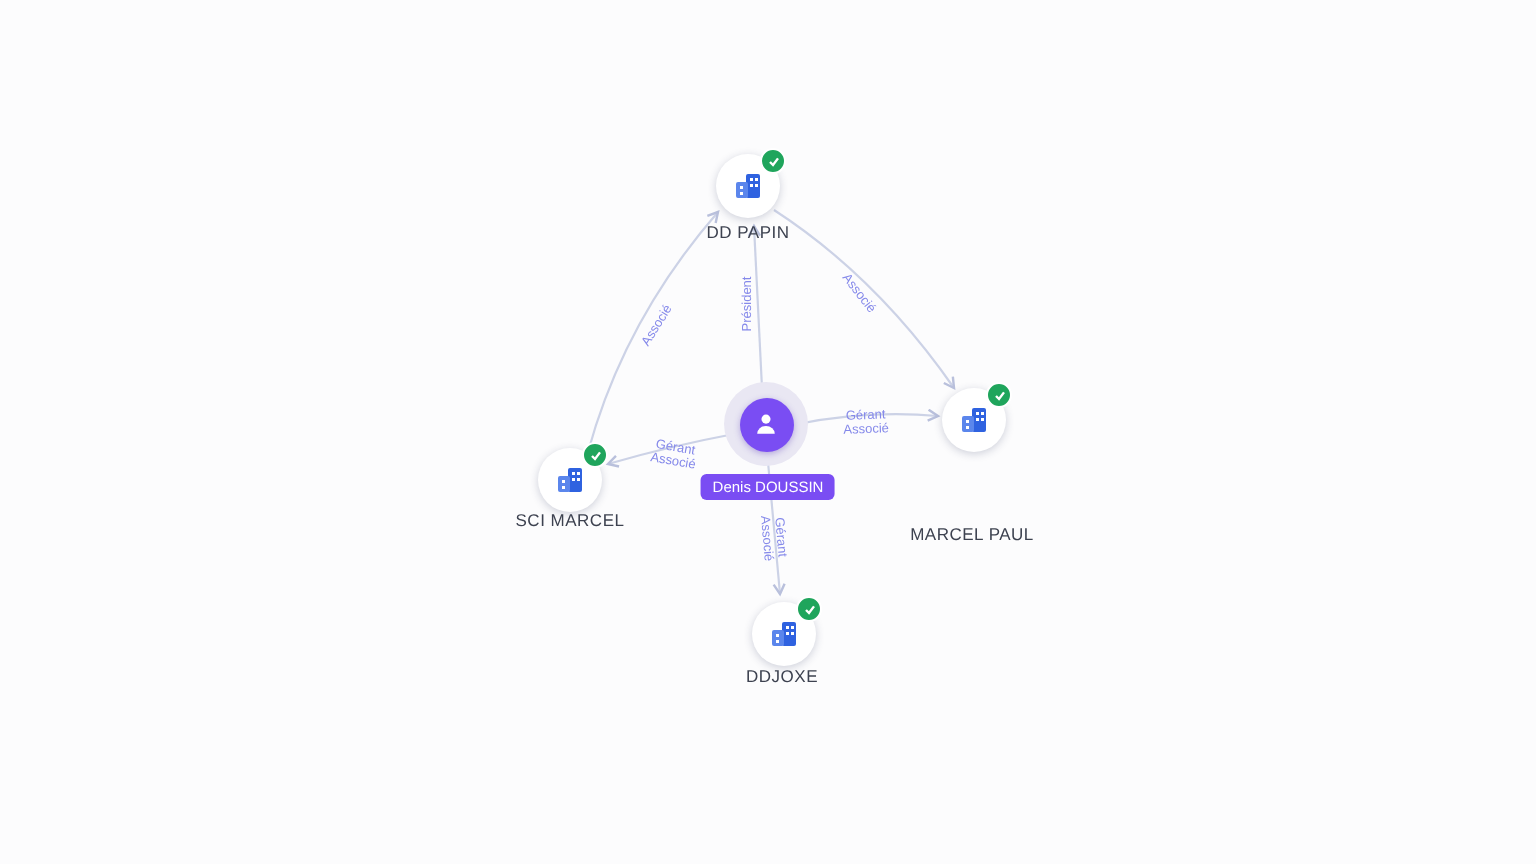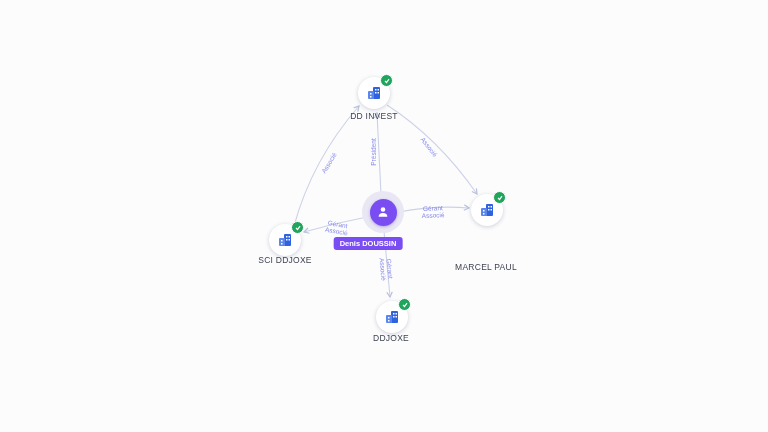--- a/index.html
+++ b/index.html
@@ -126,21 +126,21 @@
           <rect x="11.5" y="6" width="1.5" height="1.5" fill="#fff"></rect>
         <rect x="4" y="7" width="1.5" height="1.5" fill="#fff"></rect>
           <rect x="4" y="10" width="1.5" height="1.5" fill="#fff"></rect>
       </svg>
       <span class="check">
         <svg width="6" height="6" viewBox="0 0 6 6">
             <path d="M1,3 L2.5,4.5 L5,1.2" fill="none" stroke="#fff" stroke-width="1.2"></path>
           </svg>
       </span>
     </div>
-    <div class="node-label" style="left:374px;top:111px;">DD INVEST</div>
+    <div class="node-label" style="left:374px;top:111px;">DD PAPIN</div>
   </div>
 
   <div class="node">
     <div class="pin" style="left:471px;top:194px;">
       <div class="pin-tail"></div>
       <svg width="16" height="14" viewBox="0 0 16 14">
         <rect x="7" y="1" width="7" height="12" rx="1" fill="#2f62e0"></rect>
         <rect x="2" y="5" width="6" height="8" rx="1" fill="#5b86ec"></rect>
         <rect x="9" y="3" width="1.5" height="1.5" fill="#fff"></rect>
           <rect x="11.5" y="3" width="1.5" height="1.5" fill="#fff"></rect>
@@ -170,21 +170,21 @@
           <rect x="11.5" y="6" width="1.5" height="1.5" fill="#fff"></rect>
         <rect x="4" y="7" width="1.5" height="1.5" fill="#fff"></rect>
           <rect x="4" y="10" width="1.5" height="1.5" fill="#fff"></rect>
       </svg>
       <span class="check">
         <svg width="6" height="6" viewBox="0 0 6 6">
             <path d="M1,3 L2.5,4.5 L5,1.2" fill="none" stroke="#fff" stroke-width="1.2"></path>
           </svg>
       </span>
     </div>
-    <div class="node-label" style="left:285px;top:255px;">SCI DDJOXE</div>
+    <div class="node-label" style="left:285px;top:255px;">SCI MARCEL</div>
   </div>
 
   <div class="node">
     <div class="pin" style="left:376px;top:301px;">
       <div class="pin-tail"></div>
       <svg width="16" height="14" viewBox="0 0 16 14">
         <rect x="7" y="1" width="7" height="12" rx="1" fill="#2f62e0"></rect>
         <rect x="2" y="5" width="6" height="8" rx="1" fill="#5b86ec"></rect>
         <rect x="9" y="3" width="1.5" height="1.5" fill="#fff"></rect>
           <rect x="11.5" y="3" width="1.5" height="1.5" fill="#fff"></rect>
@@ -204,16 +204,16 @@
 
   <div class="node">
     <div class="halo" style="left:362px;top:191px;">
       <div class="person-circle">
         <svg width="14" height="14" viewBox="0 0 16 16">
           <circle cx="8" cy="5.2" r="2.6" fill="#fff"></circle>
           <path d="M3,13.5 a5,4.4 0 0 1 10,0 z" fill="#fff"></path>
         </svg>
       </div>
     </div>
-    <div class="badge" style="left:368px;top:237px;font-weight:bold;">Denis DOUSSIN</div>
+    <div class="badge" style="left:384px;top:237px;">Denis DOUSSIN</div>
   </div>
 
 </div>
 
 </body></html>

